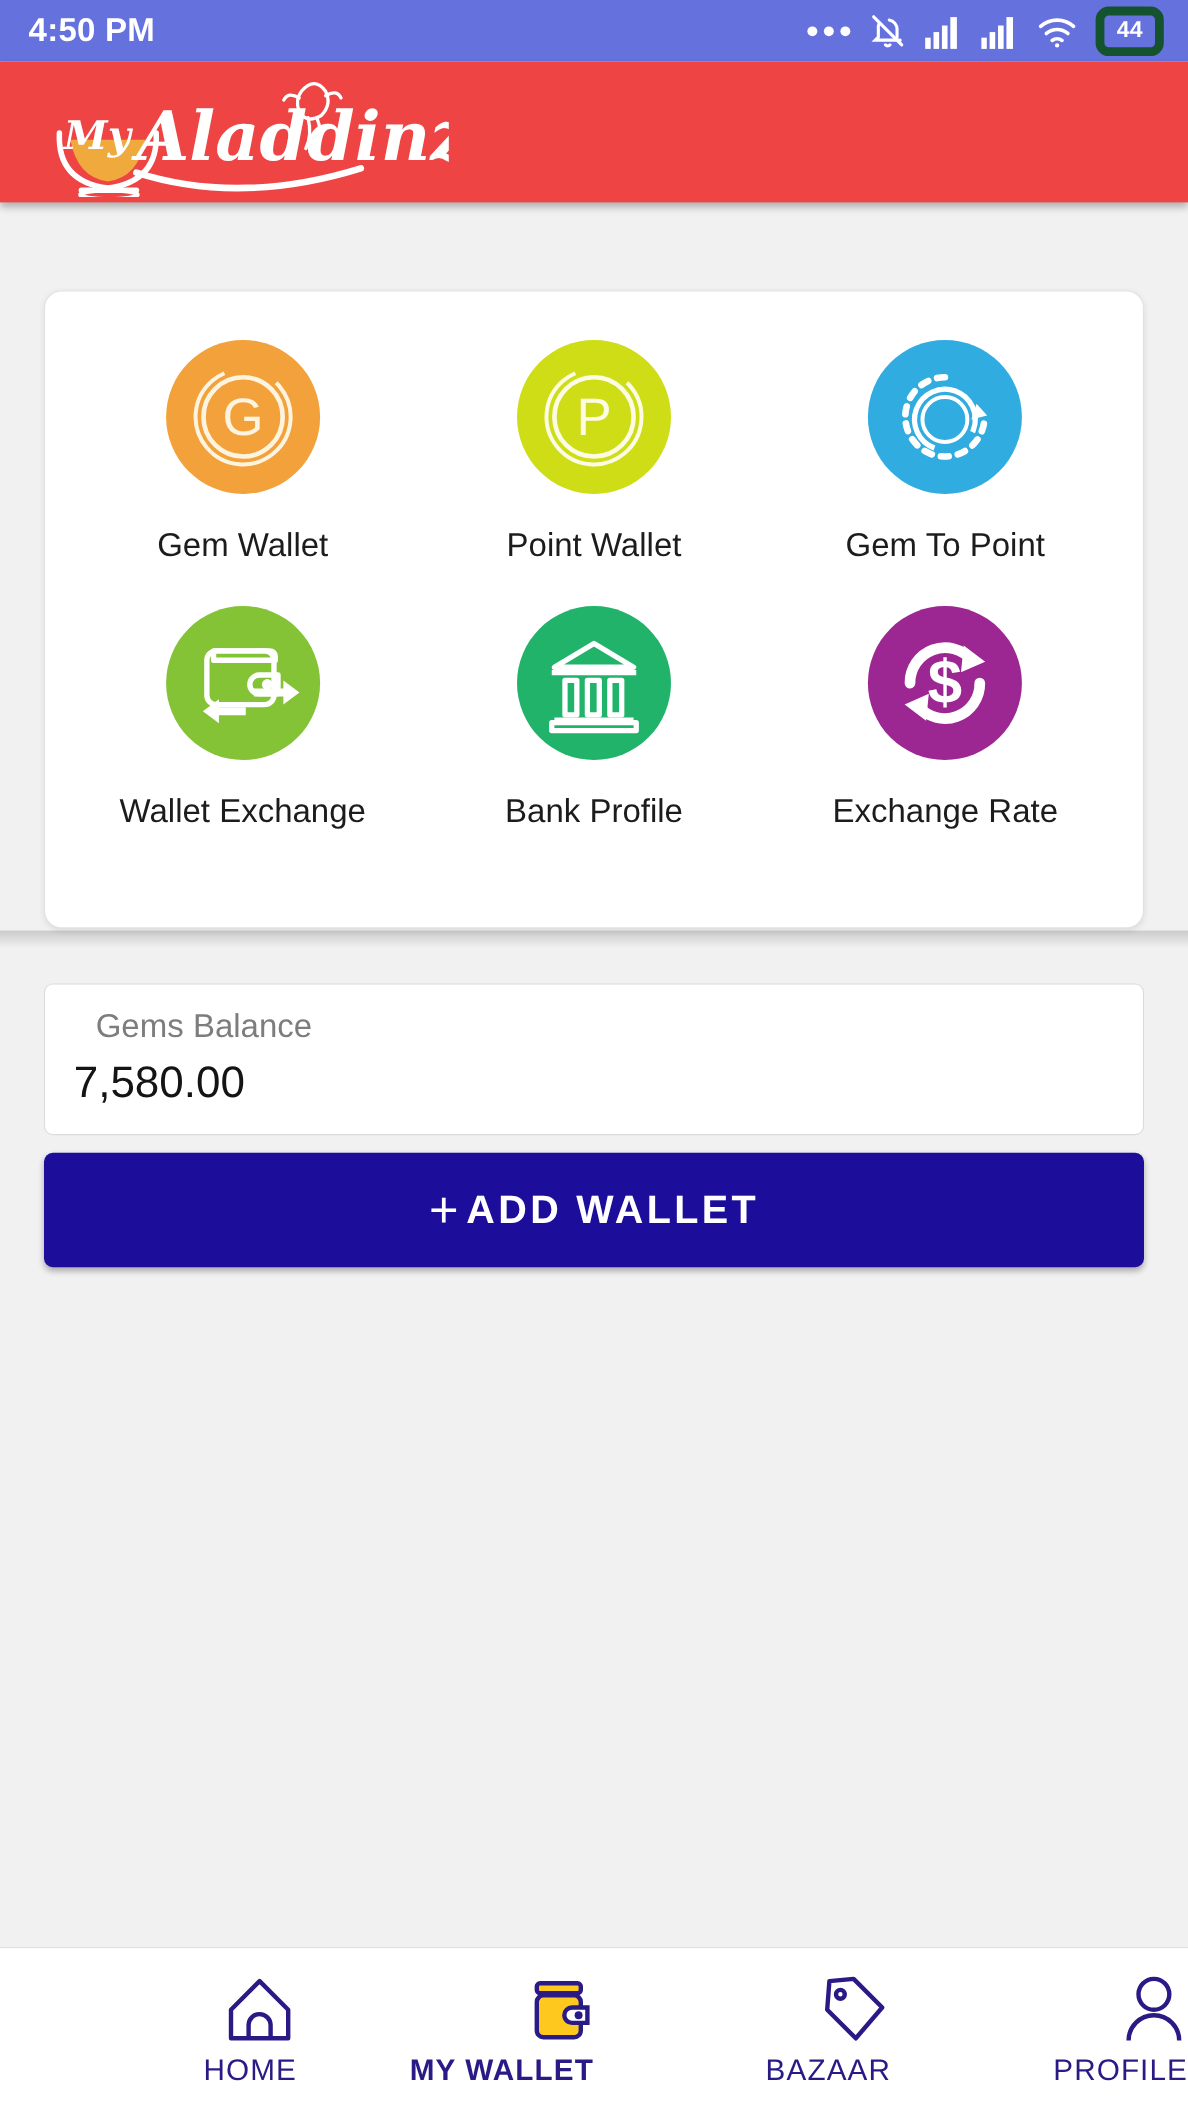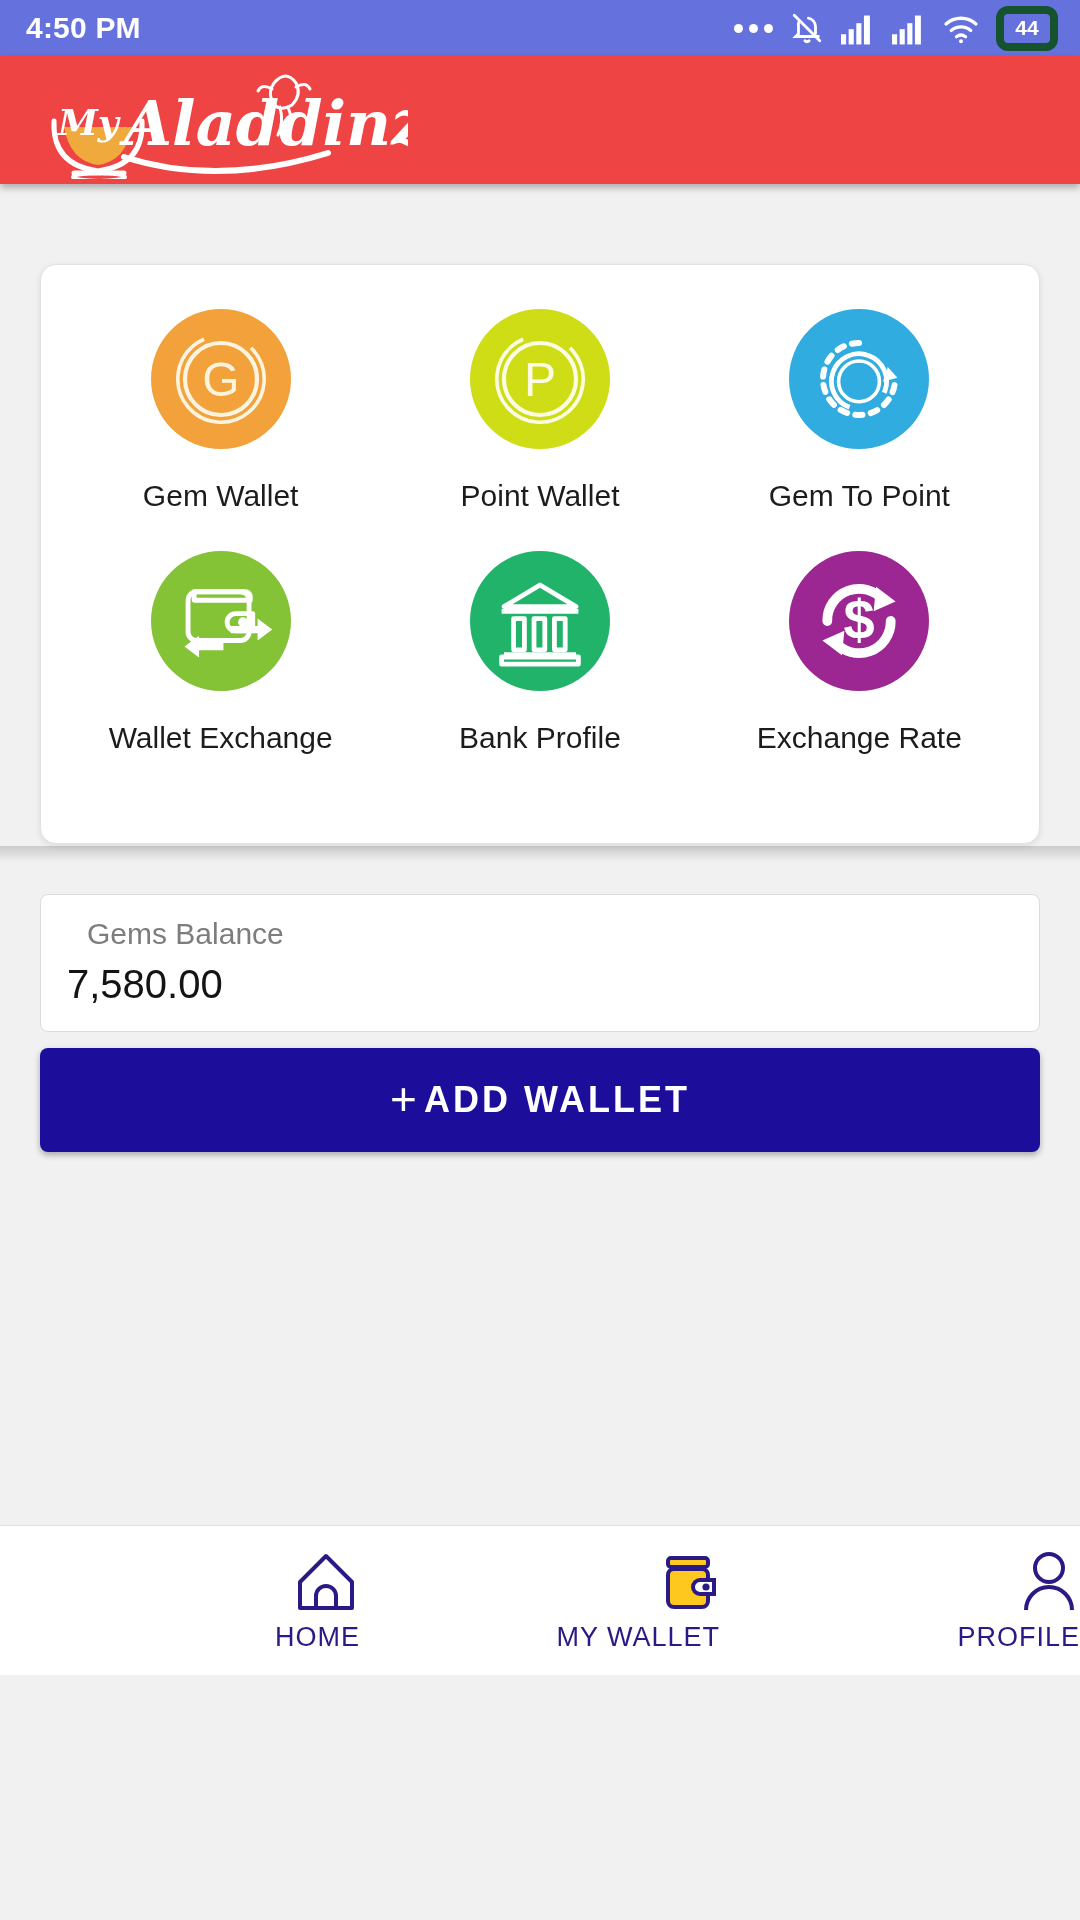--- a/index.html
+++ b/index.html
@@ -2,21 +2,21 @@
 <html><head>
 <meta charset="utf-8">
 <style>
   * { margin:0; padding:0; box-sizing:border-box; }
   html, body {
     width:1080px; height:1920px;
     font-family:"Liberation Sans", sans-serif;
     background:#f1f1f1;
     overflow:hidden;
   }
-  .phone { position:relative; width:1080px; height:1675px; background:#f1f1f1; display:flex; flex-direction:column; }
+  .phone { position:relative; width:1080px; height:1920px; background:#f1f1f1; display:flex; flex-direction:column; }
 
   
   .statusbar {
     height:56px; background:#6572de; color:#fff;
     display:flex; align-items:center; justify-content:space-between;
     padding:0 22px 0 26px; flex:0 0 56px;
   }
   .status-time { font-size:30px; font-weight:bold; letter-spacing:.2px; }
   .status-icons { display:flex; align-items:center; gap:17px; }
   .si { display:flex; align-items:flex-end; height:34px; }
@@ -89,21 +89,21 @@
   .bottomnav {
     flex:0 0 150px; height:150px; background:#fff;
     border-top:1px solid #e0e0e0;
     display:flex; align-items:center;
   }
   .nav-item {
     flex:1 1 0; display:flex; flex-direction:column;
     align-items:flex-end; justify-content:center; gap:8px; cursor:pointer;
   }
   .nav-label { font-size:27px; color:#2a1a86; letter-spacing:1px; }
-  .nav-item.active .nav-label { font-weight:normal; }
+  .nav-item.active .nav-label { font-weight:bold; }
   .nav-ico { height:66px; display:flex; align-items:flex-end; }
 </style>
 </head>
 <body>
 
 <div class="phone">
 
   <div class="statusbar">
     <div class="status-time">4:50 PM</div>
     <div class="status-icons">
@@ -305,20 +305,29 @@
         <svg width="64" height="64" viewBox="0 0 32 32">
           <rect x="6" y="4" width="20" height="4.5" rx="1.5" fill="#ffc81f" stroke="#2a1a86" stroke-width="2"></rect>
           <rect x="6" y="9.5" width="20" height="19" rx="3" fill="#ffc81f" stroke="#2a1a86" stroke-width="2"></rect>
           <path d="M22 15 h7 v7 h-7 a3.5 3.5 0 0 1 0 -7Z" fill="#fff" stroke="#2a1a86" stroke-width="2"></path>
           <circle cx="25" cy="18.5" r="1.8" fill="#2a1a86"></circle>
         </svg>
       </span>
       <span class="nav-label">MY WALLET</span>
     </div>
 
+    <div class="nav-item">
+      <span class="nav-ico">
+        <svg width="66" height="64" viewBox="0 0 33 32" fill="none" stroke="#2a1a86" stroke-width="2" stroke-linejoin="round">
+          <path d="M16 2 L29 15 L17 29 L4 16 L5 3 Z"></path>
+          <circle cx="10" cy="9" r="2"></circle>
+        </svg>
+      </span>
+      <span class="nav-label">BAZAAR</span>
+    </div>
 
     <div class="nav-item">
       <span class="nav-ico">
         <svg width="62" height="64" viewBox="0 0 31 32" fill="none" stroke="#2a1a86" stroke-width="2" stroke-linejoin="round">
           <circle cx="15.5" cy="9" r="7"></circle>
           <path d="M4 30 a11.5 11.5 0 0 1 23 0"></path>
         </svg>
       </span>
       <span class="nav-label">PROFILE</span>
     </div>

